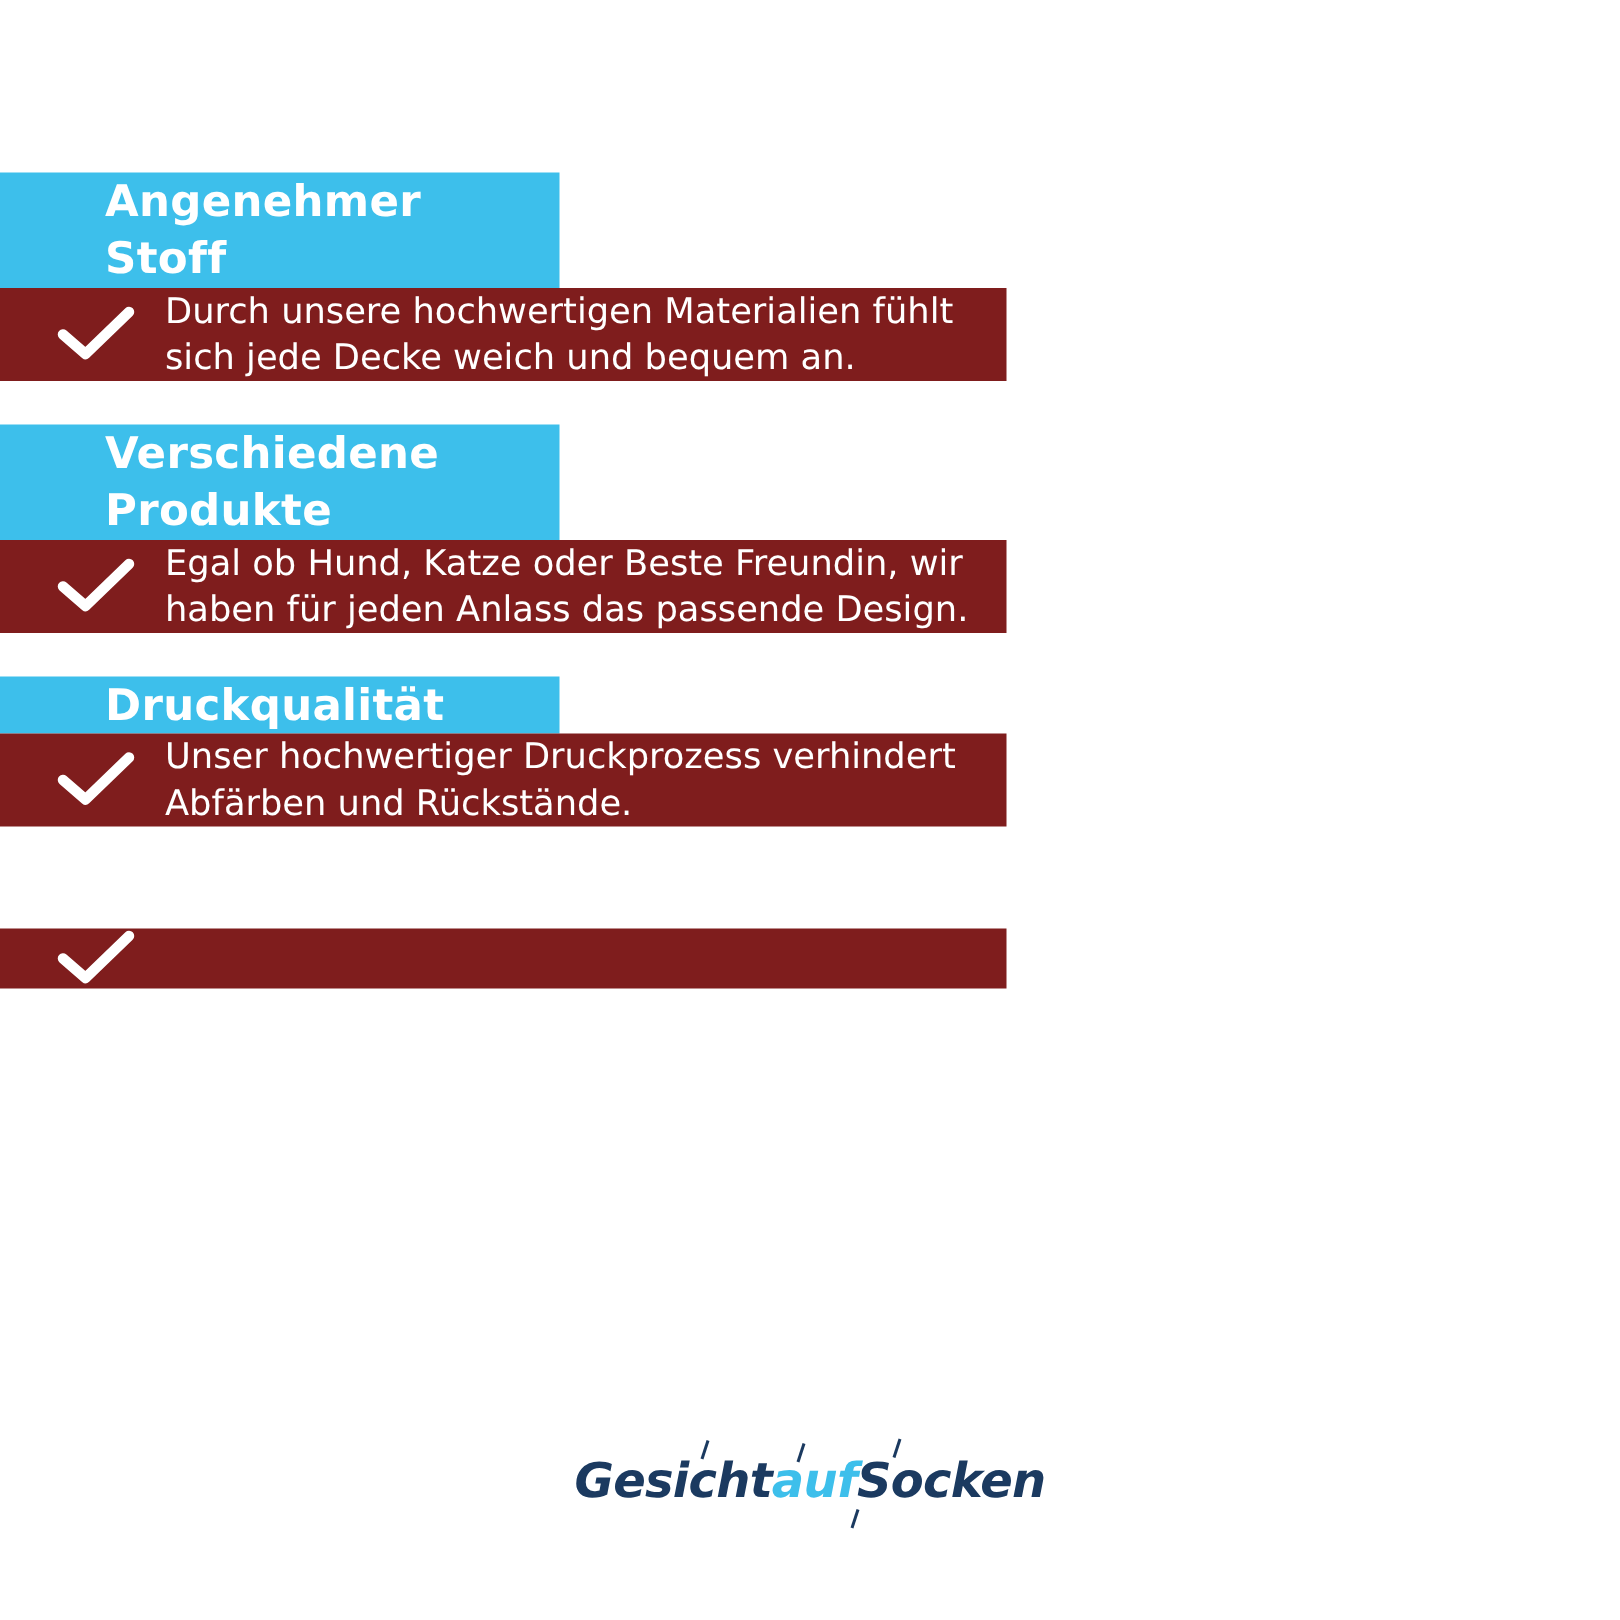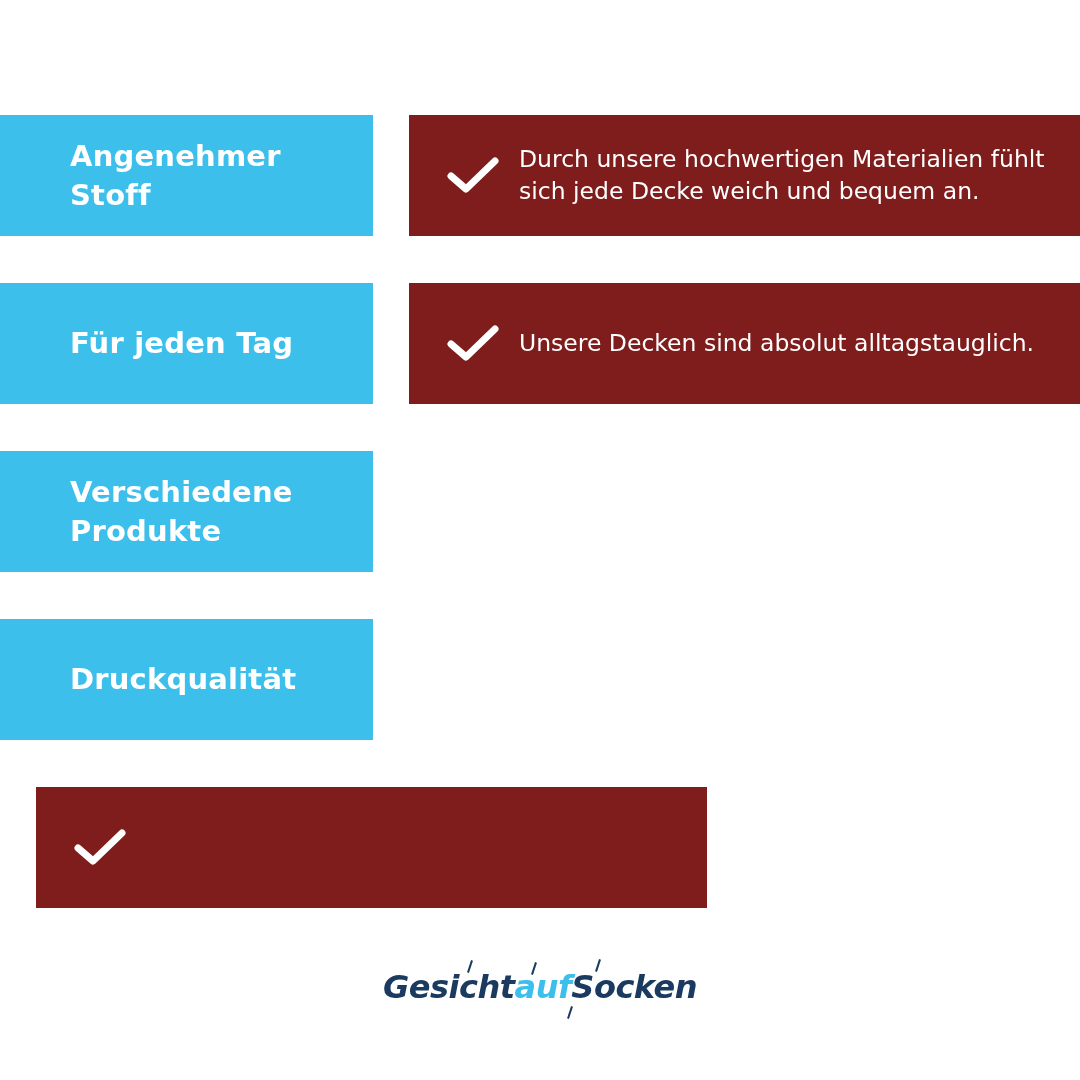--- a/index.html
+++ b/index.html
@@ -26,20 +26,21 @@
     top: 115px;
     left: 0;
     width: 1080px;
   }
 
   .row {
     display: flex;
     align-items: stretch;
     height: 121px;
     margin-bottom: 47px;
+    flex-direction: column;
   }
 
   .label-box {
     width: 373px;
     background: #3dbfeb;
     display: flex;
     align-items: center;
     box-sizing: border-box;
     padding-left: 70px;
     padding-right: 14px;
@@ -133,47 +134,49 @@
       <div class="desc-box">
         <div class="check">
           <svg width="52" height="40" viewBox="0 0 52 40" aria-hidden="true">
             <path d="M4 20 L19 33 L48 5" fill="none" stroke="#ffffff" stroke-width="7" stroke-linecap="round" stroke-linejoin="round"></path>
           </svg>
         </div>
         <div class="desc-text">Durch unsere hochwertigen Materialien fühlt sich jede Decke weich und bequem an.</div>
       </div>
     </div>
 
-    <div class="row">
-      <div class="label-box">
-        <div class="label-text">Für jeden Tag</div>
-      </div>
-      <div class="spacer"></div>
-      <div class="desc-box">
-        <div class="check">
-          <svg width="52" height="40" viewBox="0 0 52 40" aria-hidden="true">
-            <path d="M4 20 L19 33 L48 5" fill="none" stroke="#ffffff" stroke-width="7" stroke-linecap="round" stroke-linejoin="round"></path>
-          </svg>
-        </div>
-        <div class="desc-text">Unsere Decken sind absolut alltagstauglich.</div>
-      </div>
-    </div>
 
     <div class="row">
       <div class="label-box">
         <div class="label-text">Verschiedene Produkte</div>
       </div>
       <div class="spacer"></div>
+      <div class="desc-box">
+        <div class="check">
+          <svg width="52" height="40" viewBox="0 0 52 40" aria-hidden="true">
+            <path d="M4 20 L19 33 L48 5" fill="none" stroke="#ffffff" stroke-width="7" stroke-linecap="round" stroke-linejoin="round"></path>
+          </svg>
+        </div>
+        <div class="desc-text">Egal ob Hund, Katze oder Beste Freundin, wir haben für jeden Anlass das passende Design.</div>
+      </div>
     </div>
 
     <div class="row">
       <div class="label-box">
         <div class="label-text">Druckqualität</div>
       </div>
       <div class="spacer"></div>
+      <div class="desc-box">
+        <div class="check">
+          <svg width="52" height="40" viewBox="0 0 52 40" aria-hidden="true">
+            <path d="M4 20 L19 33 L48 5" fill="none" stroke="#ffffff" stroke-width="7" stroke-linecap="round" stroke-linejoin="round"></path>
+          </svg>
+        </div>
+        <div class="desc-text">Unser hochwertiger Druckprozess verhindert Abfärben und Rückstände.</div>
+      </div>
     </div>
 
     <div class="row">
       <div class="spacer"></div>
       <div class="desc-box">
         <div class="check">
           <svg width="52" height="40" viewBox="0 0 52 40" aria-hidden="true">
             <path d="M4 20 L19 33 L48 5" fill="none" stroke="#ffffff" stroke-width="7" stroke-linecap="round" stroke-linejoin="round"></path>
           </svg>
         </div>

